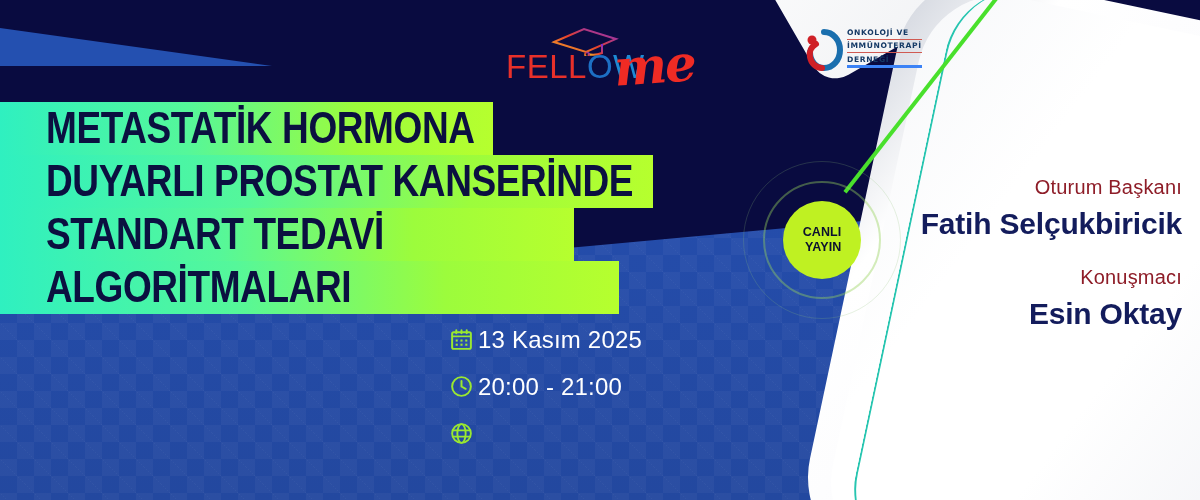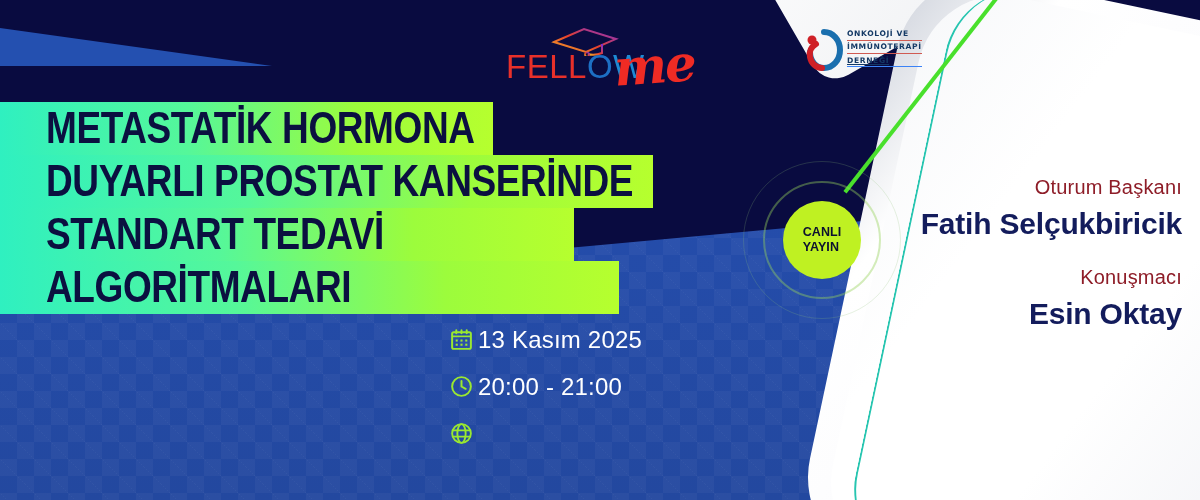--- a/index.html
+++ b/index.html
@@ -67,21 +67,21 @@
   
   .soc-panel{position:absolute;left:706px;top:-120px;width:420px;height:240px;
     background:linear-gradient(160deg,#ffffff 0%,#f3f4f6 70%,#e9eaee 100%);
     border-radius:26px;transform:rotate(-30deg);transform-origin:left top;}
   .soc-logo{position:absolute;left:800px;top:26px;display:flex;align-items:center;gap:1px;}
   .soc-mark{position:relative;width:46px;height:46px;}
   .soc-txt{line-height:1.28;}
   .soc-txt div{font-size:7.6px;font-weight:bold;color:#153a66;letter-spacing:.6px;
     border-bottom:1px solid #d05a52;padding-bottom:1px;margin-bottom:1.5px;
     font-family:"DejaVu Sans", sans-serif;}
-  .soc-txt div:last-child{border-bottom:1px solid #3b82f6;text-decoration:underline;}
+  .soc-txt div:last-child{border-bottom:3px solid #3b82f6;}
 
   
   .spk-panel{position:absolute;left:916px;top:-40px;width:420px;height:600px;
     background:linear-gradient(115deg,#cfd3dc 0%,#ffffff 22%,#fbfbfd 55%,#eceef3 100%);
     border-top-left-radius:90px;border-bottom-left-radius:90px;
     transform:rotate(12deg);transform-origin:left top;}
   .spk-panel2{position:absolute;left:936px;top:-20px;width:420px;height:580px;
     background:linear-gradient(115deg,#f7f8fa 0%,#ffffff 30%,#ffffff 60%,#f0f1f5 100%);
     border-top-left-radius:84px;border-bottom-left-radius:84px;
     transform:rotate(12deg);transform-origin:left top;}
@@ -96,21 +96,21 @@
   .spk-name{color:#131c5c;font-size:30px;font-weight:bold;line-height:1.45;
     letter-spacing:-.2px;margin-bottom:16px;}
 
   
   .live{position:absolute;left:742px;top:160px;width:160px;height:160px;}
   .ring{position:absolute;border-radius:50%;left:50%;top:50%;transform:translate(-50%,-50%);}
   .ring-1{width:158px;height:158px;border:1.5px solid rgba(140,190,120,.22);}
   .ring-2{width:118px;height:118px;border:2px solid rgba(150,210,90,.42);}
   .ring-3{width:78px;height:78px;background:#bff122;}
   .live-txt{position:absolute;left:50%;top:50%;transform:translate(-50%,-50%);
-    color:#0c1030;font-size:12.5px;font-weight:bold;text-align:left;line-height:1.18;
+    color:#0c1030;font-size:12.5px;font-weight:bold;text-align:right;line-height:1.18;
     letter-spacing:.1px;}
 
   
   .info{position:absolute;left:448px;top:316px;}
   .info-row{display:flex;align-items:center;gap:4px;height:47px;}
   .info-ic{width:26px;height:26px;flex:0 0 26px;display:flex;align-items:center;justify-content:center;}
   .info-tx{color:#ffffff;font-size:24px;letter-spacing:.2px;
     font-family:"Liberation Sans", sans-serif;}
 </style>
 </head>

